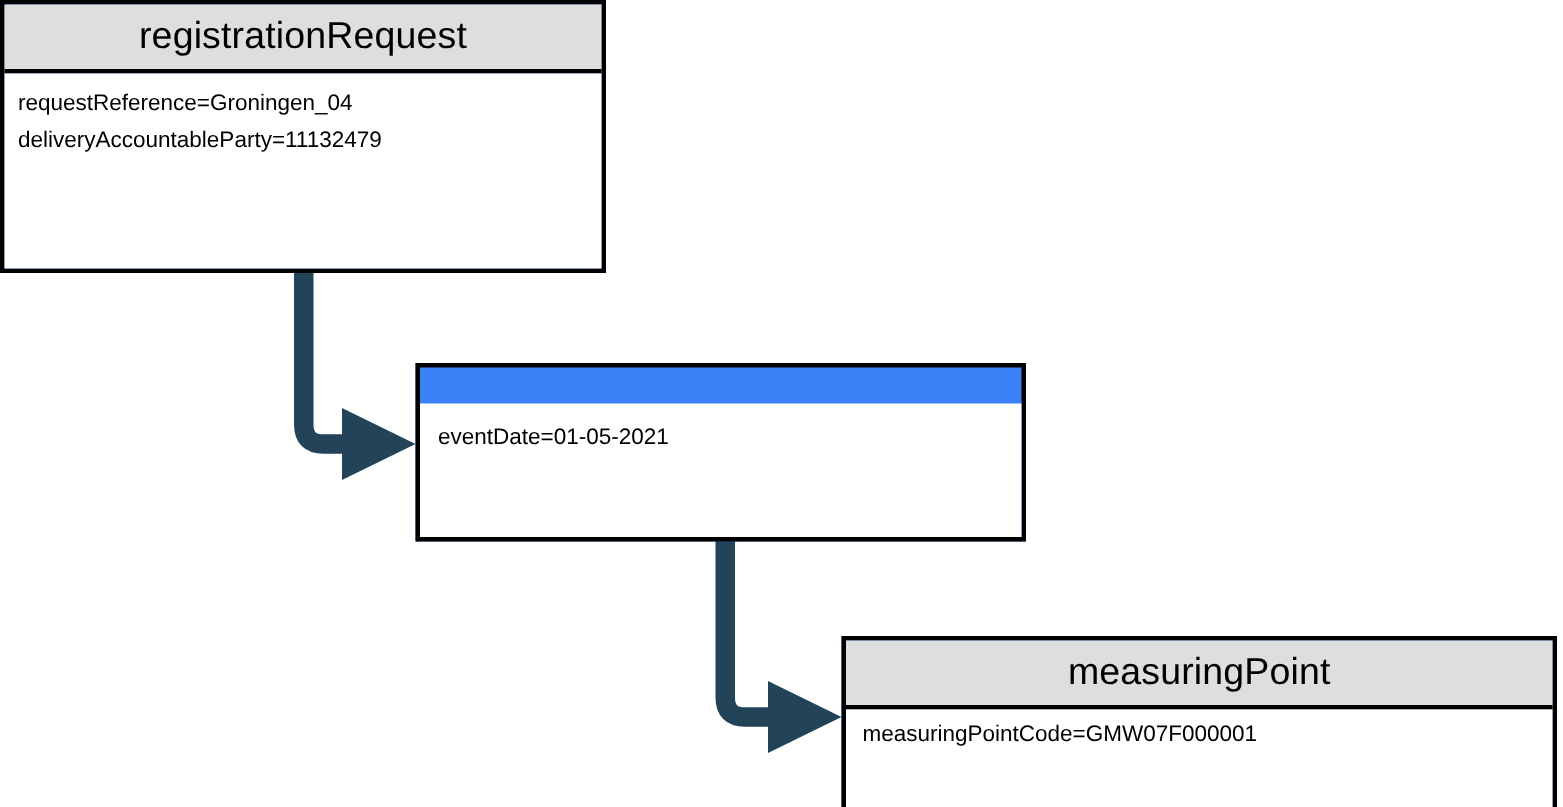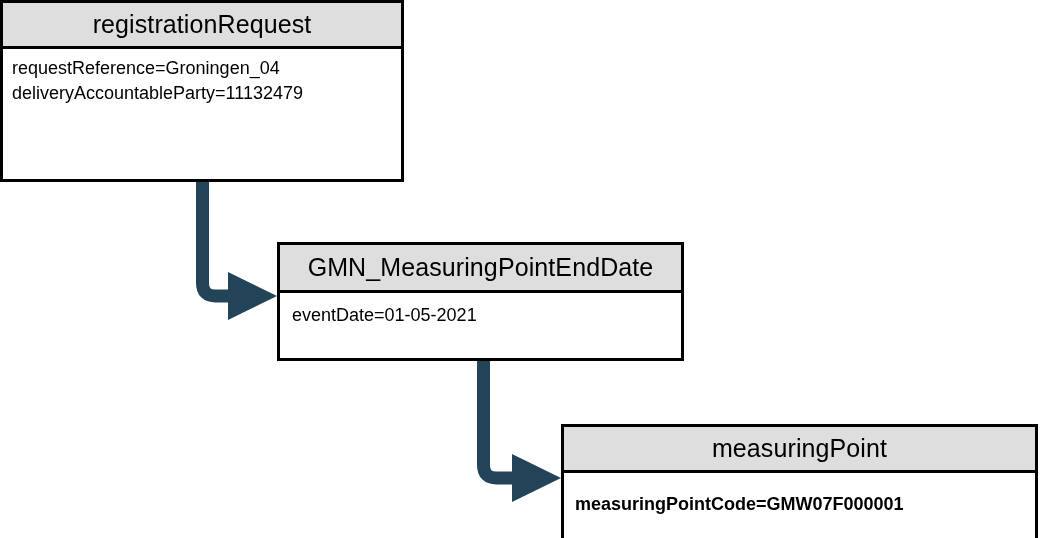--- a/index.html
+++ b/index.html
@@ -54,38 +54,38 @@
   }
   .obj-body {
     box-sizing: border-box;
     background: #ffffff;
     flex: 1 1 auto;
     overflow: hidden;
     padding: 7px 0 0 9px;
   }
   .attr-line {
     color: #000000;
-    font-size: 18px;
+    font-size: 15px;
     line-height: 25px;
     white-space: nowrap;
     overflow: hidden;
     text-overflow: clip;
   }
 
   
   #box-registration-request { left: 0px;   top: 0px;   width: 404px; height: 182px; }
   #box-registration-request > .obj-header { height: 46px; }
 
   #box-gmn-measuring-point-end-date { left: 277px; top: 242px; width: 407px; height: 119px; }
   #box-gmn-measuring-point-end-date > .obj-header { height: 48px; }
-  #box-gmn-measuring-point-end-date > .obj-body { padding-top: 10px; padding-left: 12px; }
+  #box-gmn-measuring-point-end-date > .obj-body { padding-top: 10px; padding-left: 12px; margin-top: 24px; }
 
   #box-measuring-point { left: 561px; top: 424px; width: 477px; height: 117px; }
   #box-measuring-point > .obj-header { height: 46px; }
-  #box-measuring-point > .obj-body { padding-top: 19px; padding-left: 11px; font-weight: bold; }
+  #box-measuring-point > .obj-body { padding-top: 4px; padding-left: 11px; }
 </style>
 </head>
 <body>
 
 <div id="canvas">
 
   <svg id="connectors" viewBox="0 0 1042 538" width="1042" height="538" xmlns="http://www.w3.org/2000/svg">
 
     <g>
       <path d="M 202.5 181 L 202.5 283 Q 202.5 296 215.5 296 L 238 296" fill="none" stroke="#234458" stroke-width="13" stroke-linecap="butt"></path>
@@ -100,21 +100,20 @@
 
   <div class="obj-box" id="box-registration-request">
     <div class="obj-header">registrationRequest</div>
     <div class="obj-body">
       <div class="attr-line">requestReference=Groningen_04</div>
       <div class="attr-line">deliveryAccountableParty=11132479</div>
     </div>
   </div>
 
   <div class="obj-box" id="box-gmn-measuring-point-end-date">
-    <div class="obj-header">GMN_MeasuringPointEndDate</div>
     <div class="obj-body">
       <div class="attr-line">eventDate=01-05-2021</div>
     </div>
   </div>
 
   <div class="obj-box" id="box-measuring-point">
     <div class="obj-header">measuringPoint</div>
     <div class="obj-body">
       <div class="attr-line">measuringPointCode=GMW07F000001</div>
     </div>

